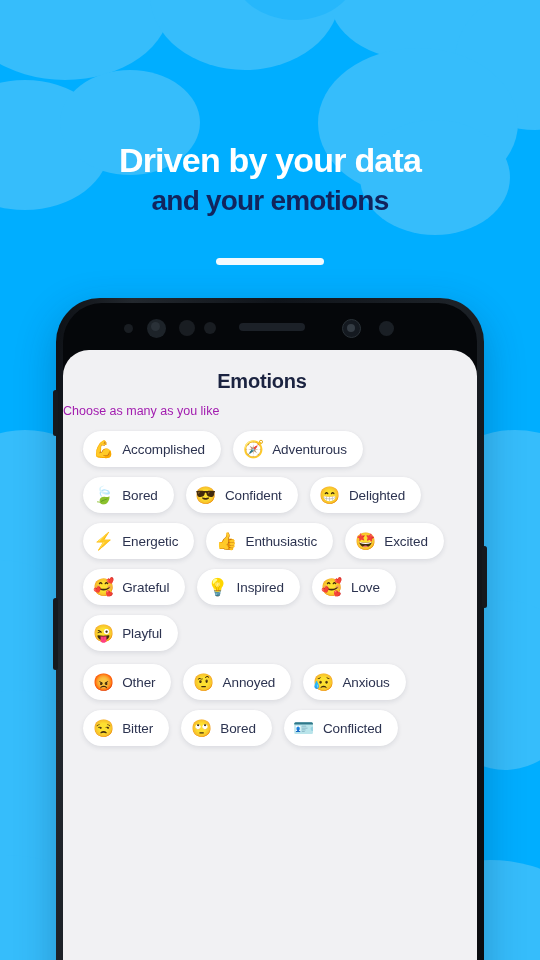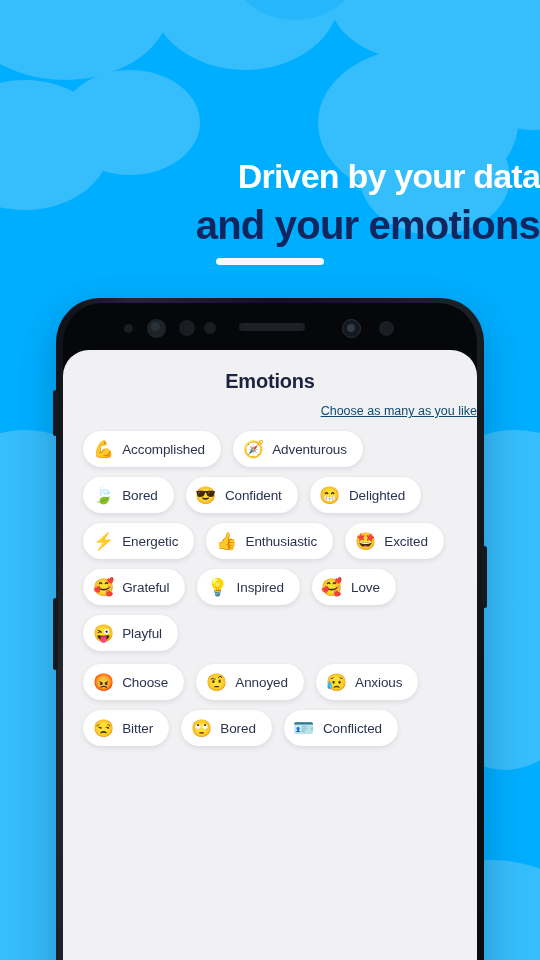--- a/index.html
+++ b/index.html
@@ -33,34 +33,34 @@
   .b10{ left:430px; top:600px;  width:150px; height:170px; }
   .b11{ left:-70px; top:430px;  width:190px; height:180px; }
   .b12{ left:-90px; top:560px;  width:180px; height:180px; }
   .b13{ left:-70px; top:690px;  width:170px; height:200px; }
   .b14{ left:-110px;top:855px;  width:230px; height:160px; }
   .b15{ left:380px; top:860px;  width:220px; height:160px; }
   .b16{ left:230px; top:-90px;  width:130px; height:110px; background:#26B7FB; }
 
   
   .headline{
-    position:absolute; left:0; right:0; top:154px;
-    text-align:right;
+    position:absolute; left:0; right:0; top:138px;
+    text-align:center;
     z-index:5;
   }
   .headline .l1{
     display:block;
     font-size:34px; font-weight:bold;
     letter-spacing:-0.8px;
     color:#FFFFFF;
     line-height:1.32;
   }
   .headline .l2{
     display:block;
-    font-size:40px; font-weight:bold;
+    font-size:28px; font-weight:bold;
     letter-spacing:-0.8px;
     color:#11255E;
     line-height:1.32;
   }
   .divider{
     position:absolute; left:50%; top:258px;
     transform:translateX(-50%);
     width:108px; height:7px;
     border-radius:4px;
     background:#F2FAFE;
@@ -110,33 +110,32 @@
   }
 
   
   .btn-side{ position:absolute; background:#15191e; border-radius:3px; }
   .vol{ left:-3px; }
   .v1{ top:92px;  width:5px; height:46px; }
   .v2{ top:300px; width:5px; height:72px; }
   .pwr{ right:-3px; top:248px; width:5px; height:62px; }
 
   
-  .app{ padding:20px 0 0 0; }
+  .app{ padding:20px 16px 0 0; }
   .app-title{
     text-align:center;
     font-size:20px; font-weight:bold;
     color:#1B2340;
     letter-spacing:-0.2px;
   }
   .app-sub{
-    text-align:right;
+    text-align:left;
     margin-top:11px;
     font-size:12.5px;
-    color:#0c4a6e;
-    text-decoration:underline;
+    color:#a21caf;
   }
   .section-title{
     margin:51px 0 0 22px;
     font-size:19px; font-weight:bold;
     color:#1B2340;
     letter-spacing:-0.3px;
   }
   .section-title.second{ margin-top:47px; }
   .chips{
     margin:13px 0 0 20px;
@@ -259,21 +258,21 @@
               </div>
               <div class="chip">
                 <span class="emo">😜</span>
                 <span class="lbl">Playful</span>
               </div>
             </div>
 
           <div class="chips">
               <div class="chip">
                 <span class="emo">😡</span>
-                <span class="lbl">Choose</span>
+                <span class="lbl">Other</span>
               </div>
               <div class="chip">
                 <span class="emo">🤨</span>
                 <span class="lbl">Annoyed</span>
               </div>
               <div class="chip">
                 <span class="emo">😥</span>
                 <span class="lbl">Anxious</span>
               </div>
               <div class="chip">

